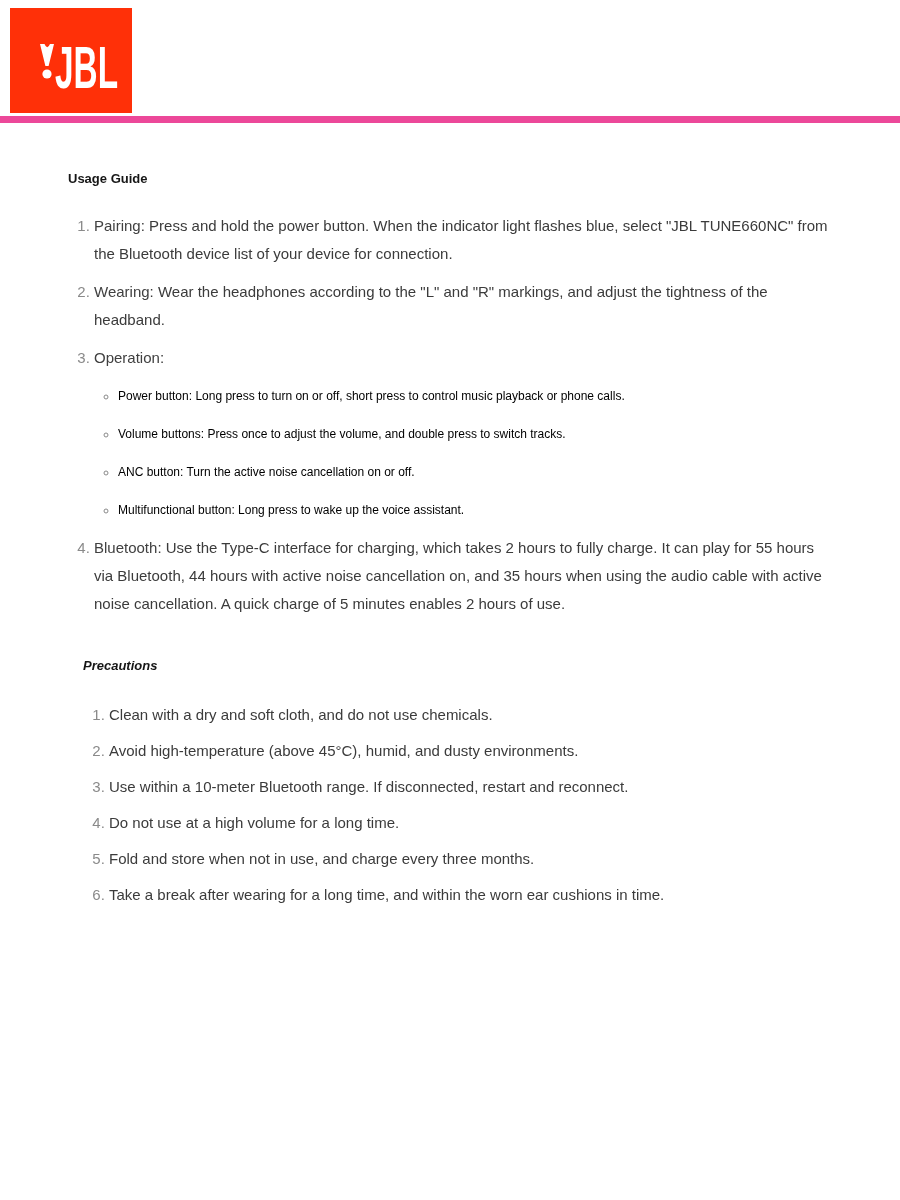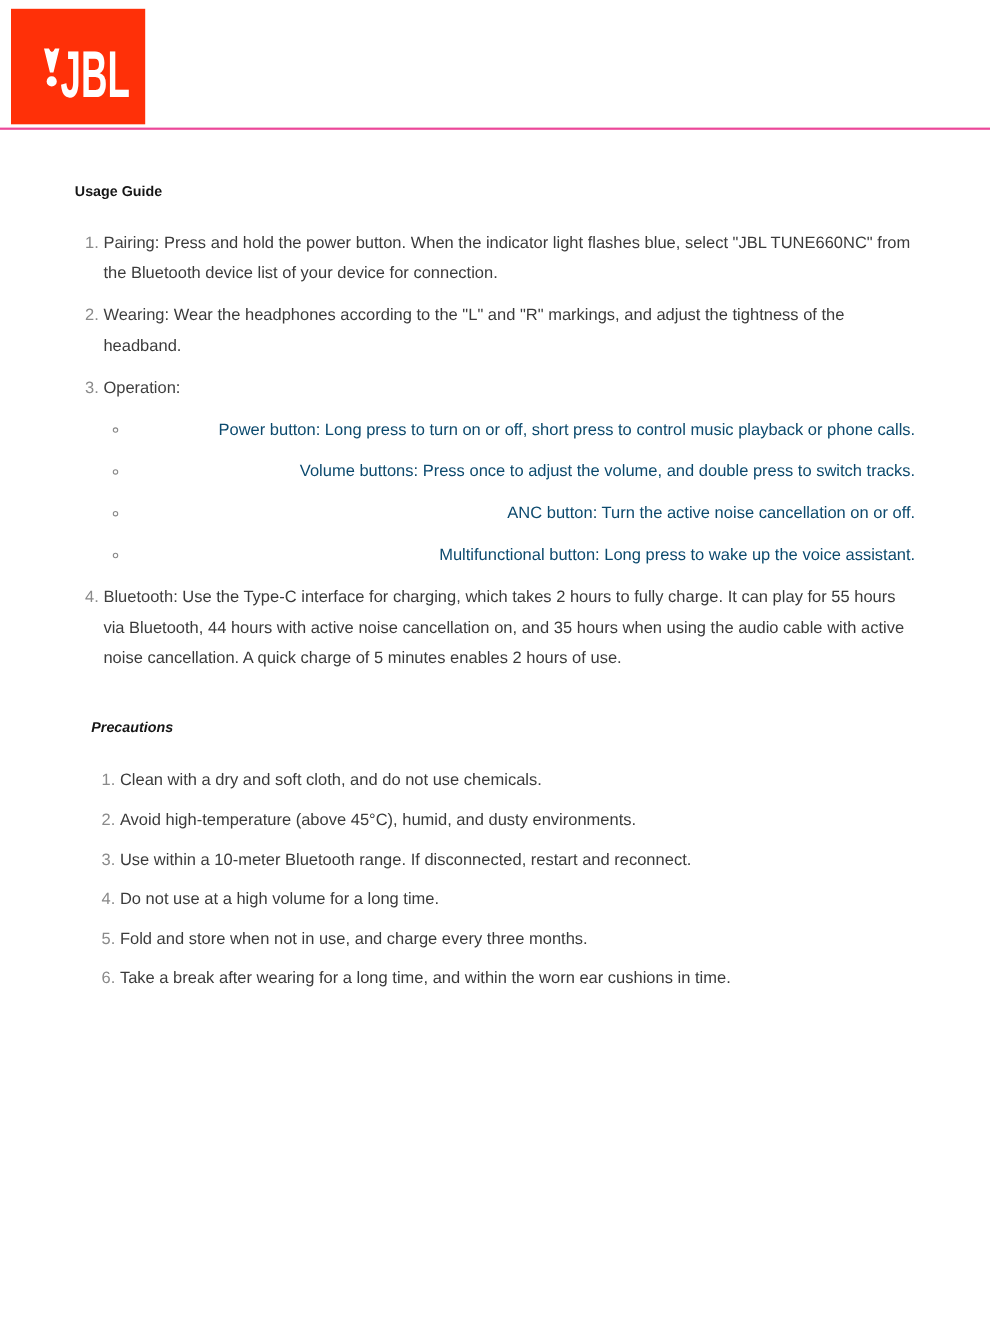--- a/index.html
+++ b/index.html
@@ -8,21 +8,21 @@
     padding: 0;
     background: #ffffff;
     font-family: "Liberation Sans", sans-serif;
     color: #3b3b3b;
   }
   body { min-height: 1200px; width: 900px; }
 
   
   .header {
     padding: 8px 10px 3px 10px;
-    border-bottom: 2px solid #ec4899;
+    border-bottom: 7px solid #ec4899;
   }
   .logo-box {
     width: 122px;
     height: 105px;
     background: #FF3008;
     display: block;
   }
   .logo-box svg { display: block; width: 122px; height: 105px; }
 
   
@@ -55,25 +55,24 @@
   ol.num-list > li strong {
     font-weight: 400;
     color: #404040;
   }
   ul.sub-list {
     list-style-type: circle;
     margin: 10px 0 0 0;
     padding-left: 24px;
   }
   ul.sub-list > li {
-    font-size: 15px;
+    font-size: 12px;
     line-height: 28px;
     margin-bottom: 10px;
-    color: #0c4a6e;
-    text-align: right;
+    color: #000000;
   }
   ul.sub-list > li::marker {
     color: #8a8a8a;
   }
   section.indented ol.num-list > li { margin-bottom: 8px; }
 </style>
 </head>
 <body>
 
 <div class="header">

